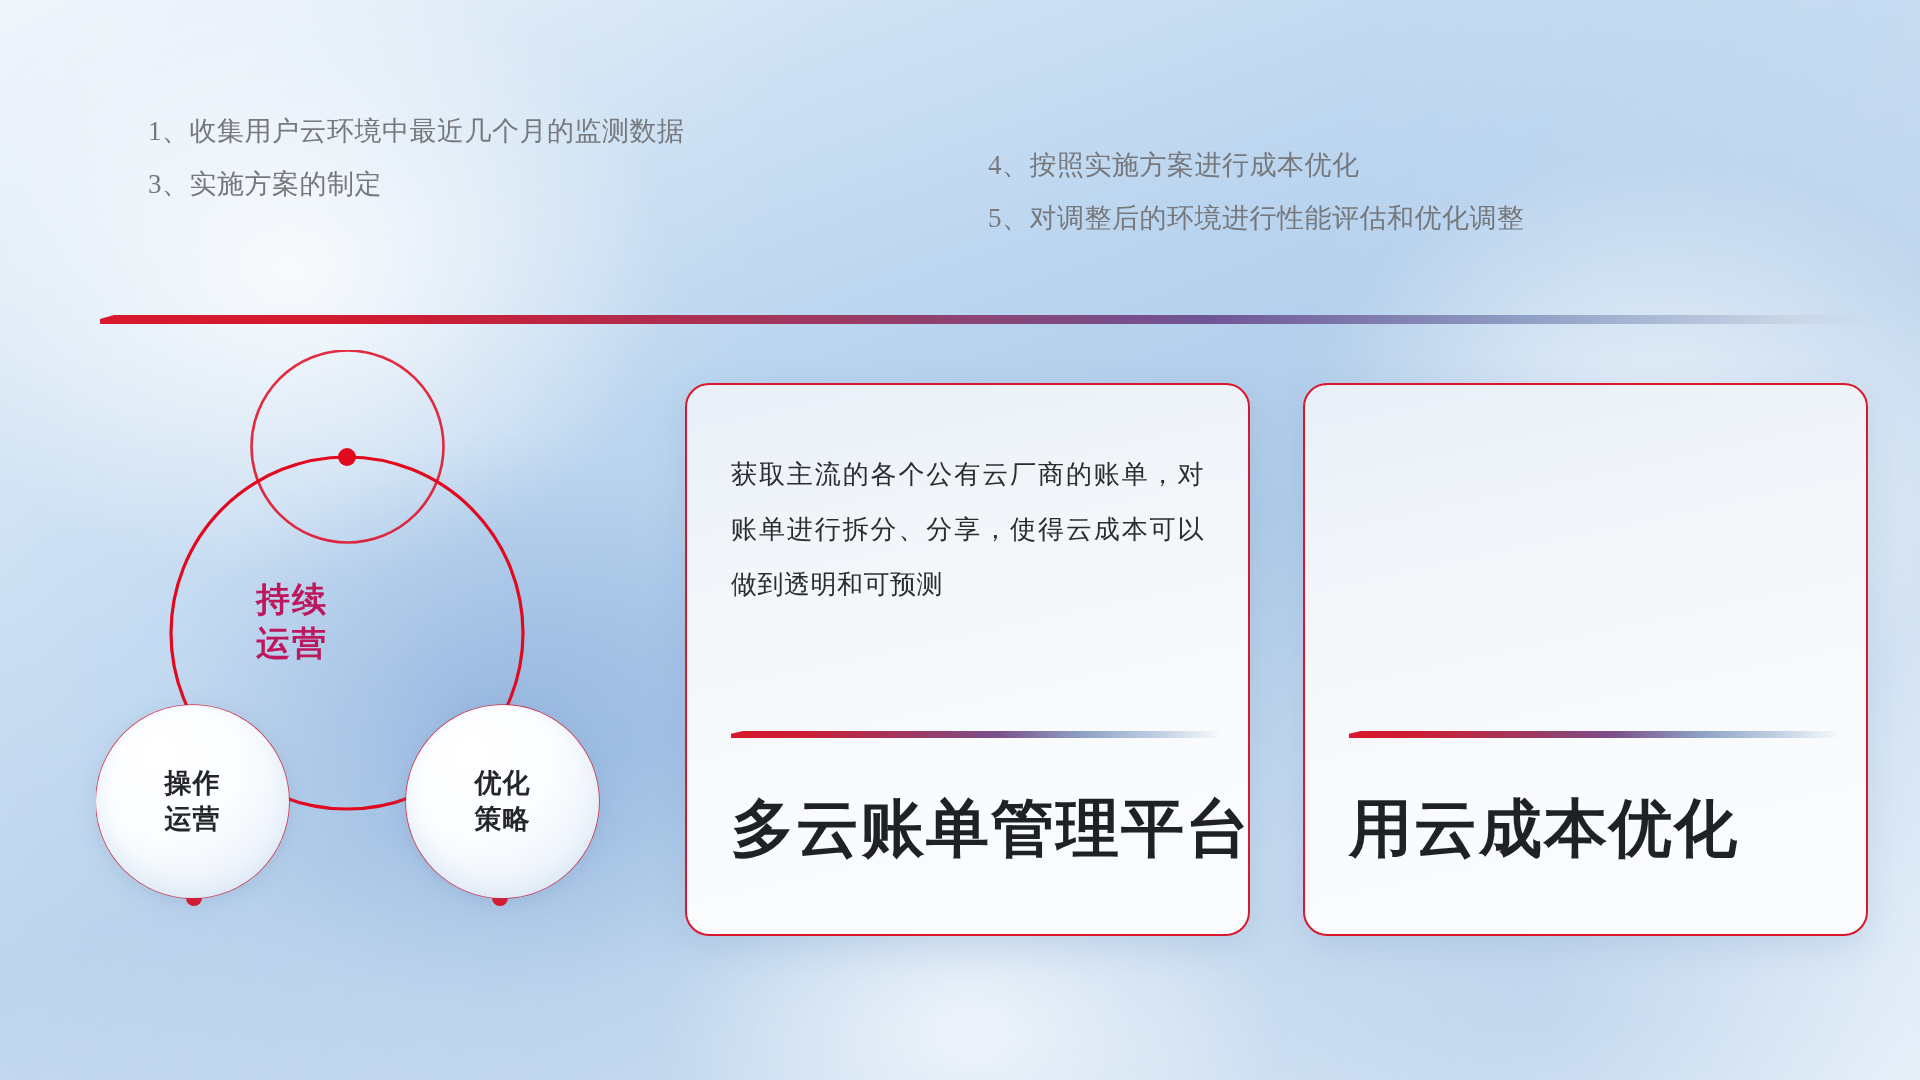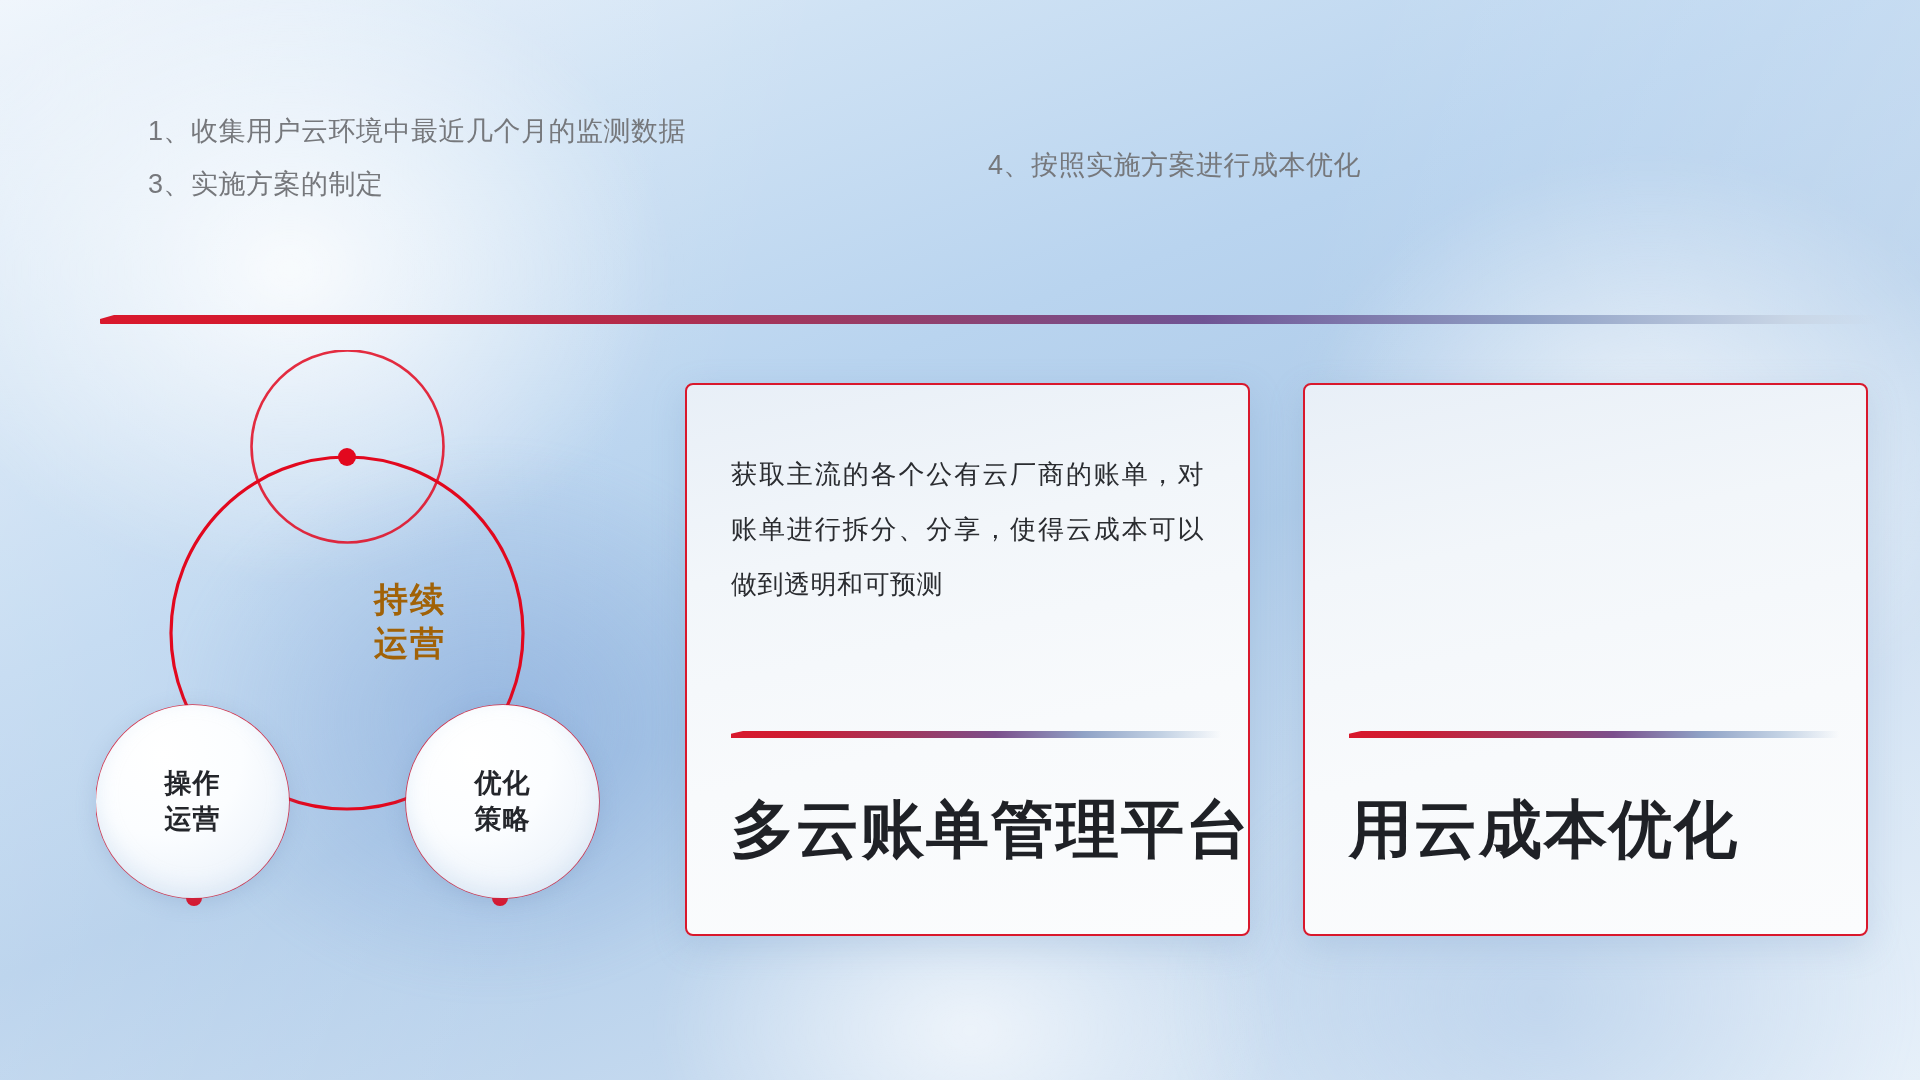--- a/index.html
+++ b/index.html
@@ -10,20 +10,21 @@
     overflow: hidden;
     font-family: "Liberation Sans", "DejaVu Sans", sans-serif;
   }
 
   #stage {
     position: relative;
     width: 1920px;
     height: 1080px;
     overflow: hidden;
     background: #cfe0f2;
+    font-family: Liberation Serif, serif;
   }
 
   
   .bg-base {
     position: absolute;
     inset: 0;
     background:
       linear-gradient(160deg, #eaf2fb 0%, #cfe2f4 18%, #b9d4ef 38%, #aecbe9 55%, #c4d9ef 75%, #dbe9f7 100%);
   }
   .bg-blob-a {
@@ -146,36 +147,36 @@
     left: 0px; top: 355px; width: 193px; height: 193px;
   }
   .bubble-right {
     left: 310px; top: 355px; width: 193px; height: 193px;
   }
   .center-label {
     position: absolute;
     left: 160px;
     top: 228px;
     width: 190px;
-    text-align: right;
+    text-align: left;
     font-size: 34px;
     font-weight: bold;
-    color: #a16207;
+    color: #be185d;
     line-height: 1.28;
     letter-spacing: 2px;
   }
 
   
   .card {
     position: absolute;
     top: 383px;
     width: 565px;
     height: 553px;
     border: 2px solid #d9182c;
-    border-radius: 8px;
+    border-radius: 24px;
     background: linear-gradient(168deg, #e8eff7 0%, #f2f6fa 30%, #f8fafc 62%, #fbfcfd 100%);
     box-shadow: 0 10px 34px rgba(110,145,190,0.22);
     box-sizing: border-box;
     padding: 62px 44px 0 44px;
     overflow: hidden;
   }
   .card-1 { left: 685px; }
   .card-2 { left: 1303px; }
 
   .card-body {
@@ -223,20 +224,21 @@
   <div class="bg-blob-e"></div>
   <div class="bg-sheen"></div>
 
   <div class="steps">
     <div class="steps-col-left">
       <div class="step-line">1、收集用户云环境中最近几个月的监测数据</div>
       <div class="step-line">3、实施方案的制定</div>
     </div>
     <div class="steps-col-right">
       <div class="step-line">4、按照实施方案进行成本优化</div>
+      <div class="step-line">5、对调整后的环境进行性能评估和优化调整</div>
     </div>
   </div>
 
   <div class="top-rule"></div>
 
   <div class="venn">
     <svg width="560" height="590" viewBox="0 0 560 590">
       <circle cx="251" cy="283" r="176" fill="none" stroke="#e2081e" stroke-width="3.2"></circle>
       <circle cx="251.5" cy="96.5" r="96" fill="none" stroke="#e2081e" stroke-width="2.6" opacity="0.85"></circle>
       <circle cx="96.5" cy="451.5" r="96" fill="none" stroke="#e2081e" stroke-width="2.6" opacity="0.85"></circle>

